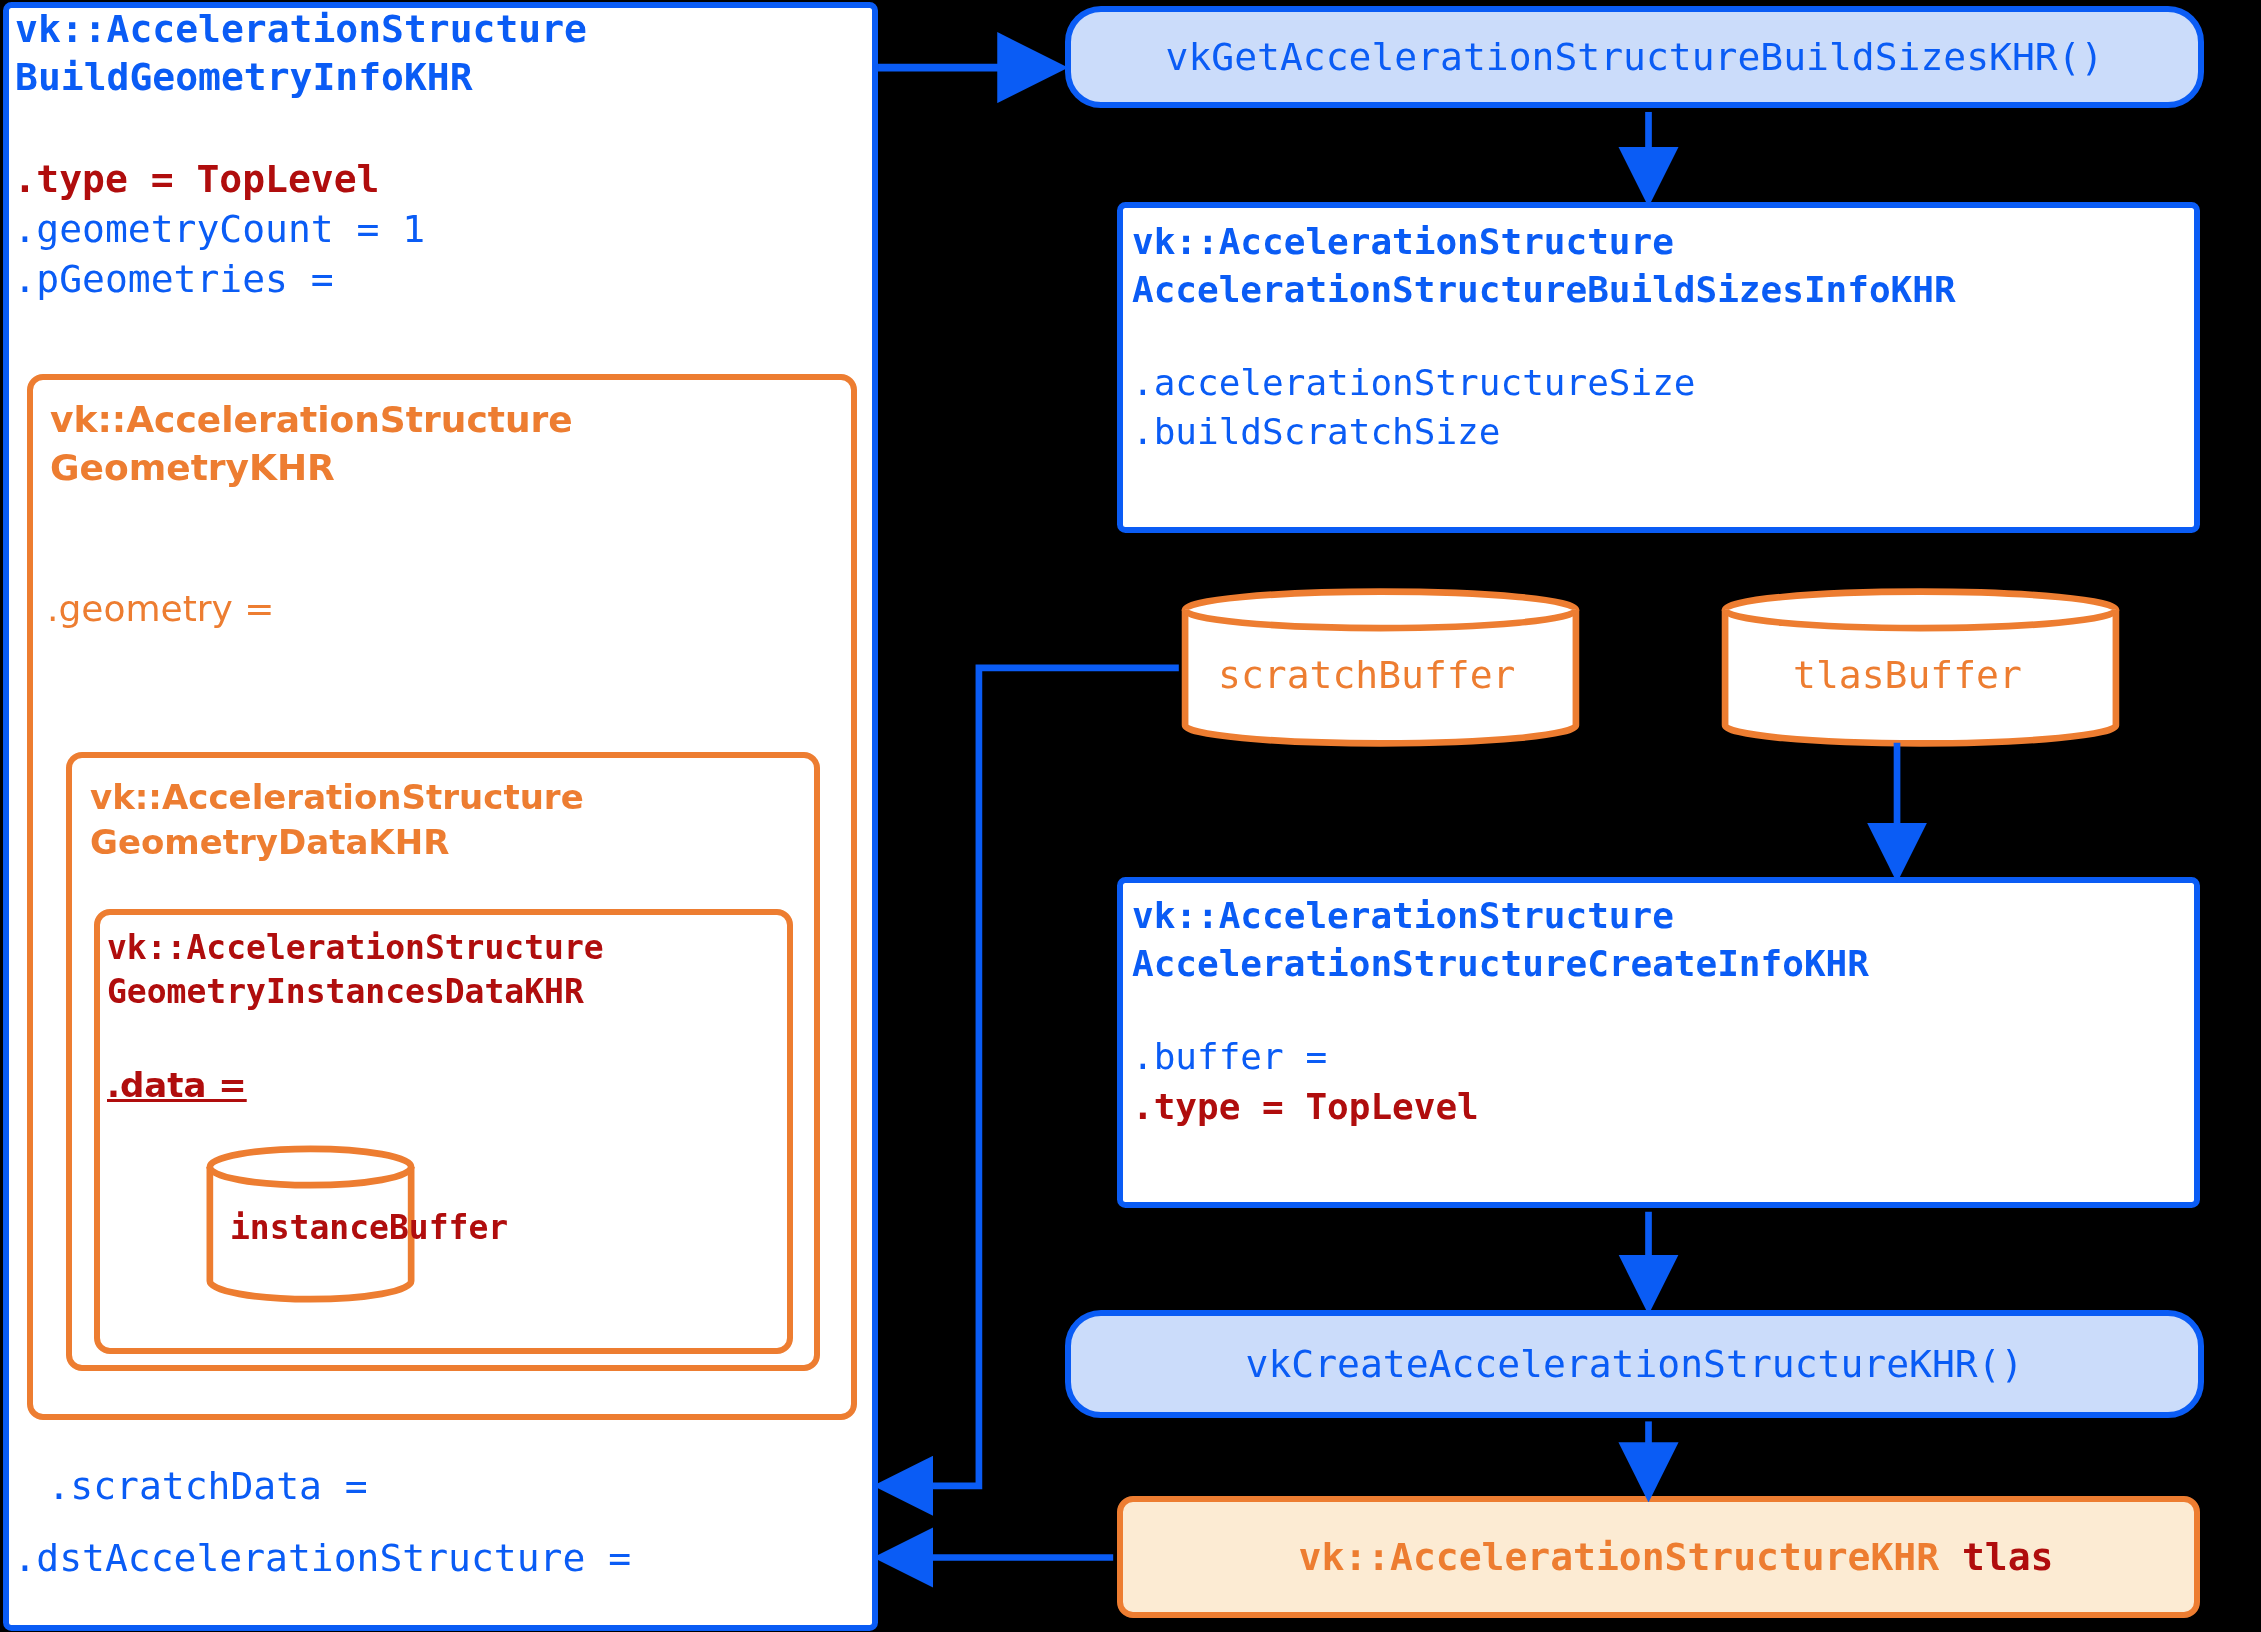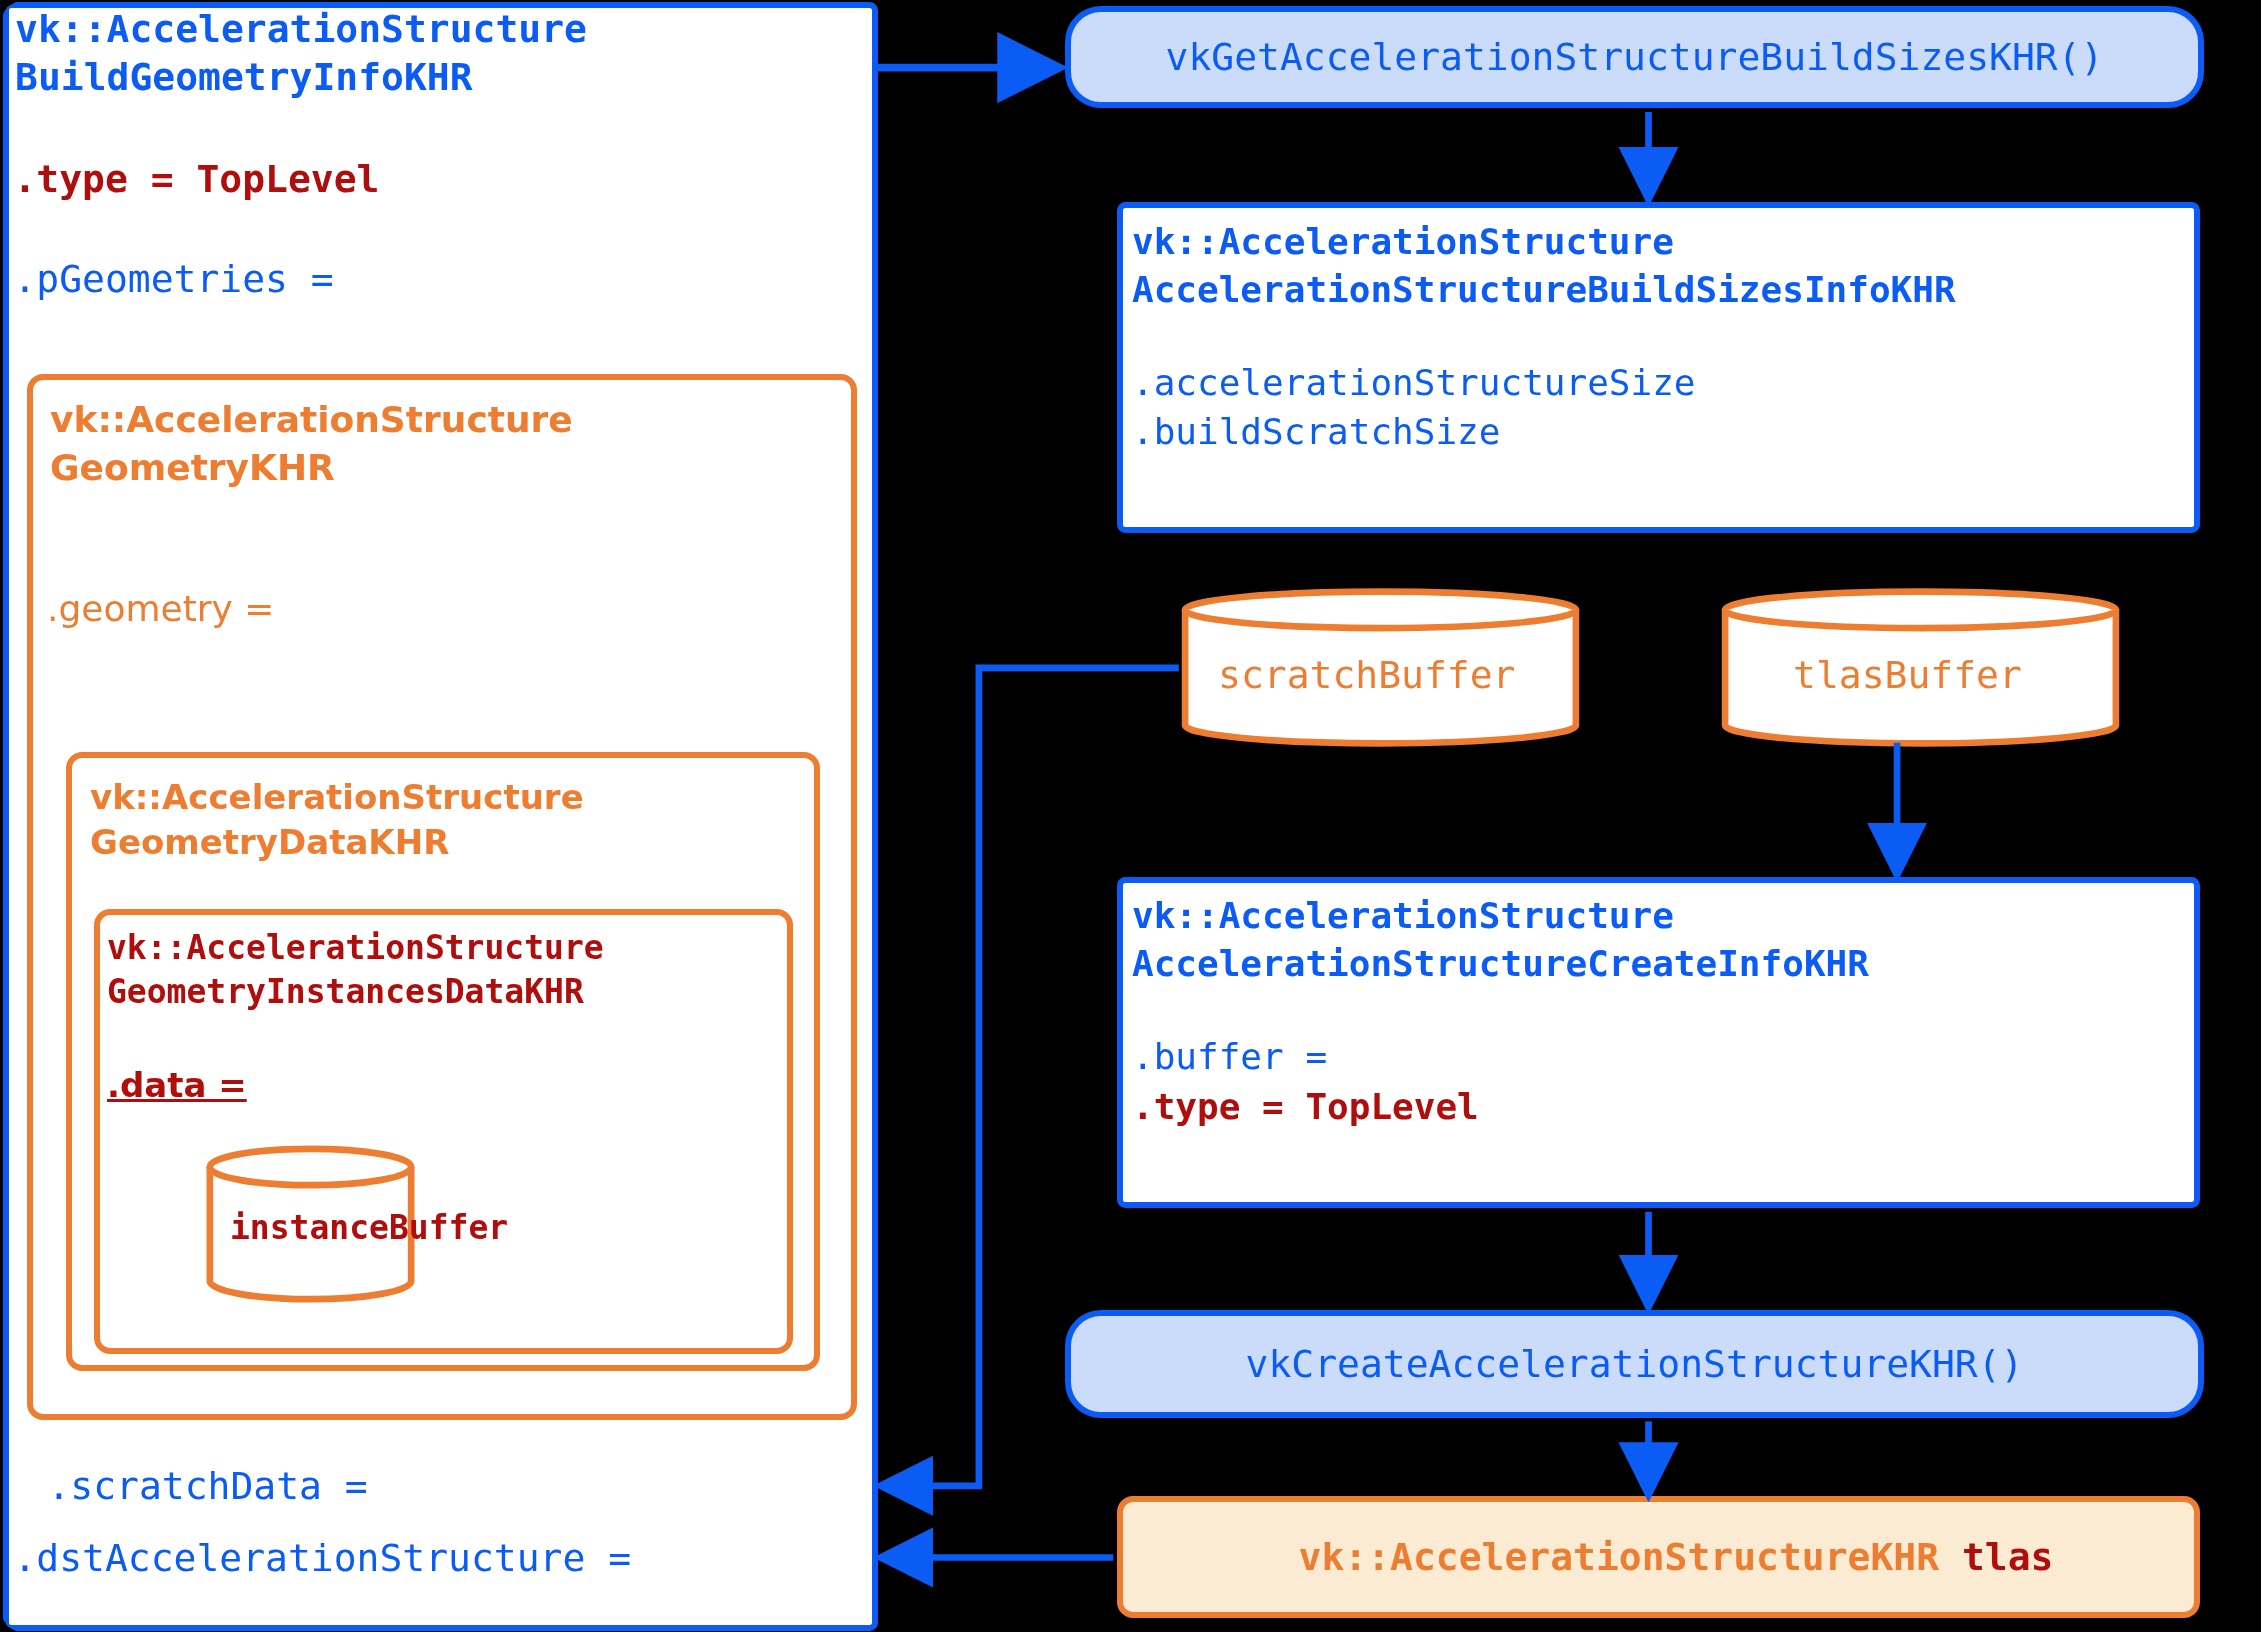--- a/index.html
+++ b/index.html
@@ -2,21 +2,20 @@
 <html style="font-size:9.7px"><head>
 <meta charset="utf-8">
 <style>
   html,body{margin:0;padding:0;background:#000;}
   #root{
     position:relative;
     width:2261px;height:1633px;
     background:#000;
     font-family:"DejaVu Sans Mono","Liberation Mono",monospace;
     overflow:hidden;
-    border-radius:26px;
   }
   .box{position:absolute;box-sizing:border-box;background:#fff;}
   .blue-box{border:6.7px solid #0A5CF5;border-radius:8.5px;}
   .orange-box{border:6.7px solid #ED7D31;border-radius:16px;}
   .pill{
     position:absolute;box-sizing:border-box;
     background:#CBDCFA;border:6.7px solid #0A5CF5;border-radius:36px;
     display:flex;align-items:center;justify-content:center;
   }
   .tlasbox{
@@ -39,20 +38,21 @@
 
 <div id="root">
 
   <div class="box blue-box" style="left:3px;top:2.4px;width:875px;height:1629px;">
   </div>
 
   <div class="ln bold c-blue" style="left:15px;top:9.7px;font-size:38px;">vk::AccelerationStructure</div>
   <div class="ln bold c-blue" style="left:15px;top:58px;font-size:38px;">BuildGeometryInfoKHR</div>
 
   <div class="ln bold c-red" style="left:13.4px;top:160px;font-size:38px;">.type = TopLevel</div>
+  <div class="ln c-blue" style="left:13.4px;top:210px;font-size:38px;">.geometryCount = 1</div>
   <div class="ln c-blue" style="left:13.4px;top:260px;font-size:38px;">.pGeometries =</div>
 
   <div class="box orange-box" style="left:27px;top:374px;width:830px;height:1046px;">
   </div>
 
   <div class="ln sans bold c-orange" style="left:50px;top:402px;font-size:36px;">vk::AccelerationStructure</div>
   <div class="ln sans bold c-orange" style="left:50px;top:450px;font-size:36px;">GeometryKHR</div>
 
   <div class="ln sans c-orange" style="left:47px;top:591px;font-size:36px;">.geometry =</div>
 

